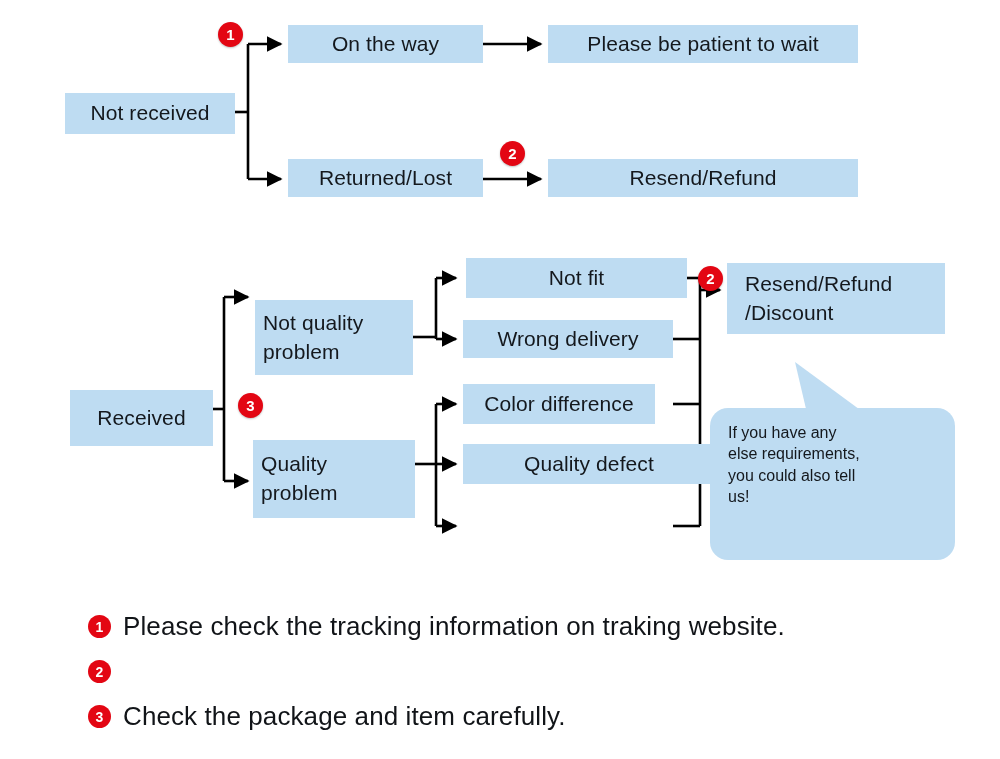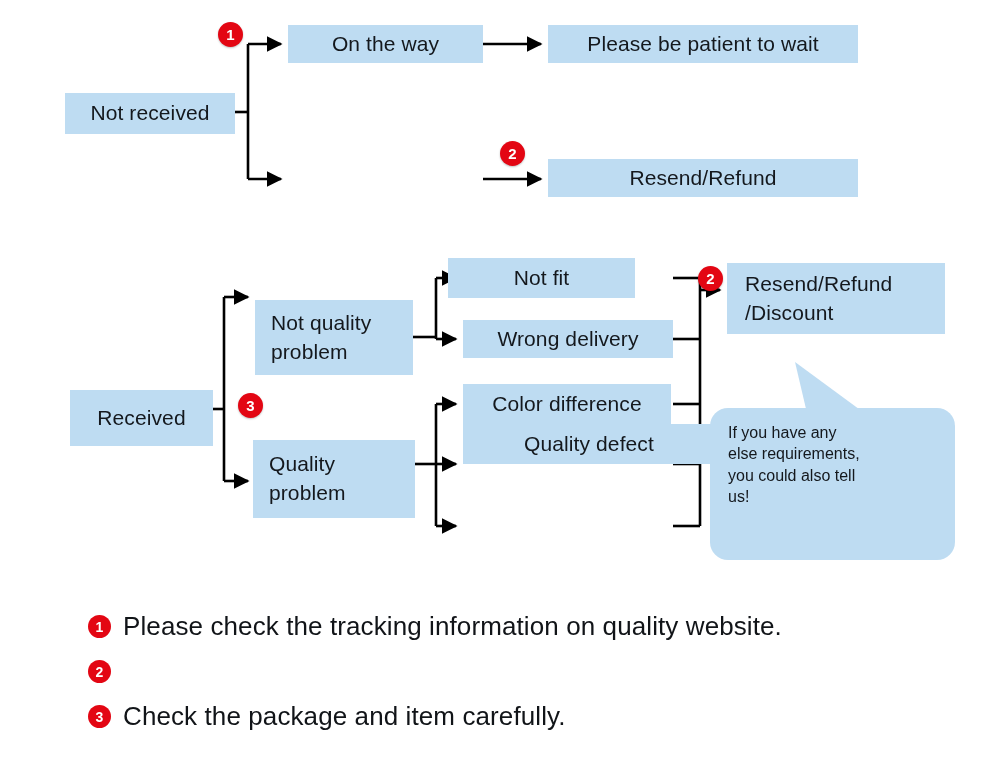--- a/index.html
+++ b/index.html
@@ -35,21 +35,21 @@
     text-align: center;
     font-size: 21px;
     line-height: 1.38;
     letter-spacing: 0.1px;
     box-sizing: border-box;
     white-space: pre-line;
   }
   .node.left-align {
     justify-content: flex-start;
     text-align: left;
-    padding-left: 16px;
+    padding-left: 8px;
   }
   .badge {
     position: absolute;
     width: 25px;
     height: 25px;
     border-radius: 50%;
     background: #e30613;
     color: #ffffff;
     font-size: 15px;
     font-weight: bold;
@@ -160,38 +160,39 @@
       <path d="M 700 290 L 720 290" marker-end="url(#arw)"></path>
     </g>
   </svg>
 
   <div class="node" style="left:57px; top:93px; width:170px; height:41px;margin-left:8px;">Not received</div>
 
   <div class="node" style="left:288px; top:25px; width:195px; height:38px;">On the way</div>
 
   <div class="node" style="left:548px; top:25px; width:310px; height:38px;">Please be patient to wait</div>
 
+  <div class="node" style="left:288px; top:159px; width:195px; height:38px;">Returned/Lost</div>
 
   <div class="node" style="left:548px; top:159px; width:310px; height:38px;">Resend/Refund</div>
 
   <div class="node" style="left:62px; top:390px; width:143px; height:56px;margin-left:8px;">Received</div>
 
   <div class="node left-align" style="left:255px; top:300px; width:158px; height:75px;">Not quality
 problem</div>
 
   <div class="node left-align" style="left:253px; top:440px; width:162px; height:78px;">Quality
 problem</div>
 
-  <div class="node" style="left:448px; top:258px; width:187px; height:40px;">Not fit</div>
+  <div class="node" style="left:466px; top:258px; width:221px; height:40px;">Not fit</div>
 
   <div class="node" style="left:463px; top:320px; width:210px; height:38px;">Wrong delivery</div>
 
-  <div class="node" style="left:463px; top:384px; width:208px; height:40px;">Color difference</div>
-
-  <div class="node" style="left:463px; top:424px; width:252px; height:40px;text-align:right;">Quality defect</div>
+  <div class="node" style="left:463px; top:384px; width:192px; height:40px;">Color difference</div>
+
+  <div class="node" style="left:463px; top:444px; width:252px; height:40px;text-align:right;">Quality defect</div>
 
 
   <div class="node left-align" style="left:727px; top:263px; width:218px; height:71px; padding-left:18px;">Resend/Refund
 /Discount</div>
 
   <div class="badge" style="left:218px; top:22px;">1</div>
 
   <div class="badge" style="left:500px; top:141px;">2</div>
 
   <div class="badge" style="left:238px; top:393px;">3</div>
@@ -204,21 +205,21 @@
 
   <div class="bubble" style="left:710px; top:408px; width:245px; height:152px;">If you have any
 else requirements,
 you could also tell
 us!</div>
 
   <div class="legend">
 
     <div class="legend-row">
       <span class="legend-badge">1</span>
-      <span class="legend-text">Please check the tracking information on quality website.</span>
+      <span class="legend-text">Please check the tracking information on traking website.</span>
     </div>
 
     <div class="legend-row">
       <span class="legend-badge">2</span>
     </div>
 
     <div class="legend-row">
       <span class="legend-badge">3</span>
       <span class="legend-text">Check the package and item carefully.</span>
     </div>

